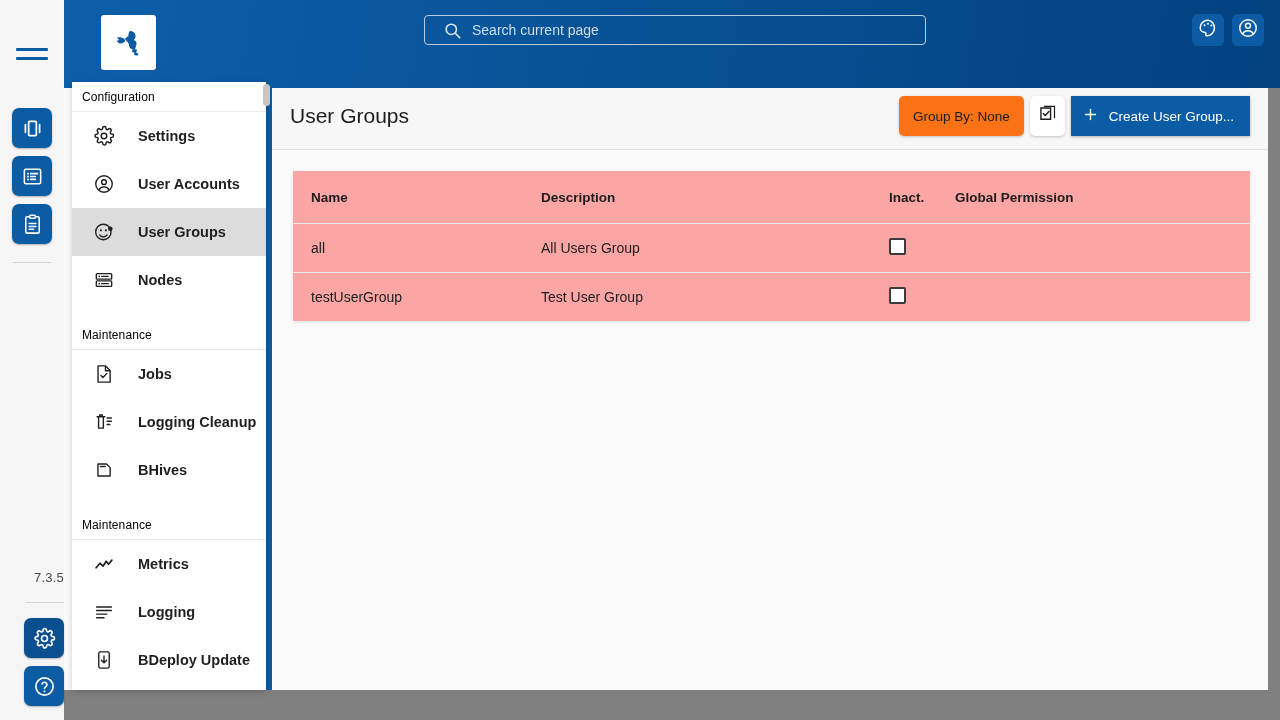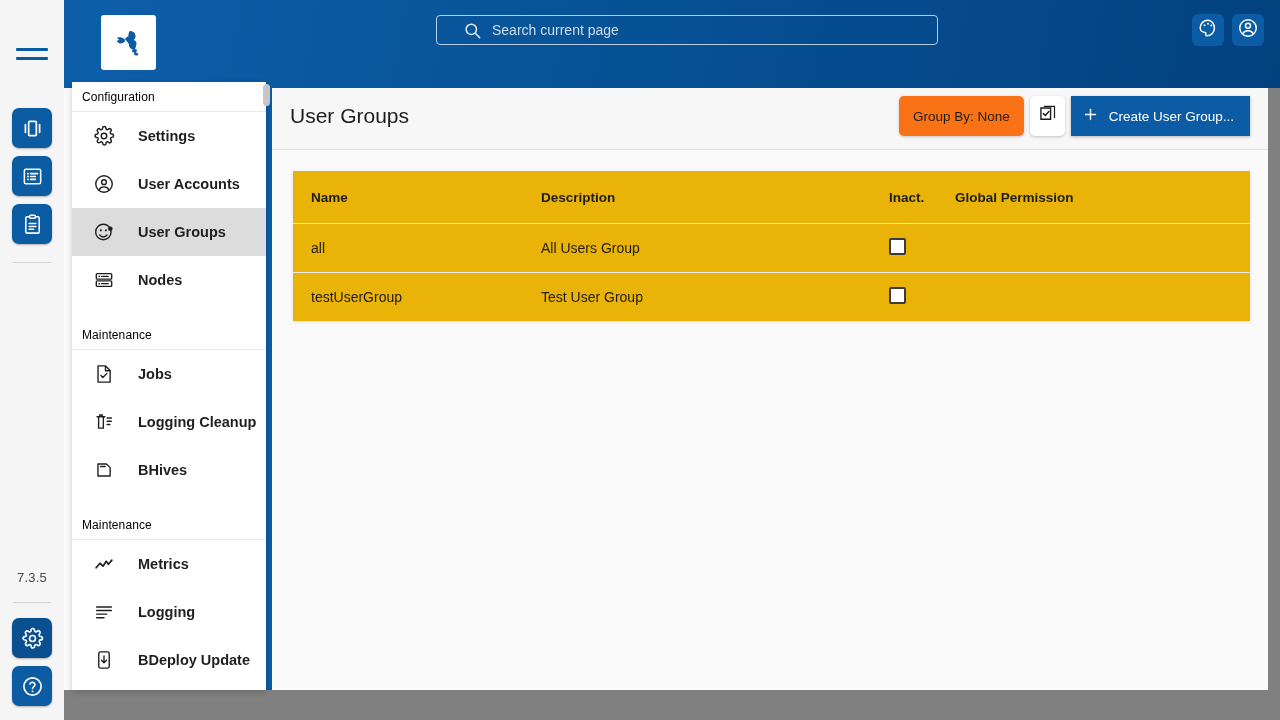--- a/index.html
+++ b/index.html
@@ -33,44 +33,44 @@
     background: #0c5ca4;
     display: flex; align-items: center; justify-content: center;
     box-shadow: 0 1px 2px rgba(0,0,0,.28);
     cursor: pointer;
   }
   .rail-btn svg { display: block; }
   .rail-divider { width: 38px; height: 1px; background: #d6d6d6; margin-top: 10px; }
 
   .rail-bottom {
     position: absolute; left: 0; bottom: 14px; width: 64px;
-    display: flex; flex-direction: column; align-items: center; gap: 8px;
+    display: flex; flex-direction: column; align-items: flex-end; gap: 8px;
   }
   .version { font-size: 13px; color: #4a4a4a; letter-spacing: .2px; }
   .rail-divider-b { width: 38px; height: 1px; background: #d6d6d6; margin: 9px 0 7px; }
   .rail-btn.active { background: #0a4f8f; }
 
   
   .topbar {
     position: absolute; left: 64px; top: 0;
     width: 1216px; height: 88px;
     background: linear-gradient(100deg, #0d5ea9 0%, #075296 45%, #03417f 100%);
     z-index: 30;
   }
   .logo {
     position: absolute; left: 37px; top: 15px;
     width: 55px; height: 55px;
     background: #ffffff; border-radius: 3px;
     display: flex; align-items: center; justify-content: center;
   }
   .search-wrap {
-    position: absolute; left: 372px; top: 15px;
+    position: absolute; left: 360px; top: 15px;
     width: 502px; height: 30px;
     border: 1px solid #b9cde0; border-radius: 4px;
-    display: flex; align-items: center; padding: 0 26px;
+    display: flex; align-items: center; padding: 0 18px;
   }
   .search-icon { flex: 0 0 auto; margin-right: 10px; display: flex; }
   .search-input {
     flex: 1 1 auto; border: none; outline: none; background: transparent;
     color: #ffffff; font-size: 14px; font-family: "Liberation Sans", sans-serif;
     height: 26px;
   }
   .search-input::placeholder { color: #cdddea; opacity: 1; }
 
   .top-actions { position: absolute; right: 16px; top: 14px; display: flex; gap: 8px; }
@@ -148,21 +148,21 @@
   .btn-primary {
     height: 40px; padding: 0 16px 0 11px;
     background: #0b5ca5; border: none; border-radius: 0;
     color: #ffffff; font-size: 13.5px; font-family: "Liberation Sans", sans-serif;
     display: flex; align-items: center; gap: 10px;
     box-shadow: 0 1px 3px rgba(0,0,0,.28); cursor: pointer;
   }
 
   .table-card {
     margin: 21px 18px 0 21px;
-    background: #eab308;
+    background: #fca5a5;
     box-shadow: 0 1px 3px rgba(0,0,0,.12);
   }
   table { width: 100%; border-collapse: collapse; }
   thead th {
     text-align: left;
     font-size: 13.5px; font-weight: bold; color: #1d1d1d;
     padding: 19px 0 18px 0;
     border-bottom: 1px solid #e6e6e6;
   }
   tbody td {

